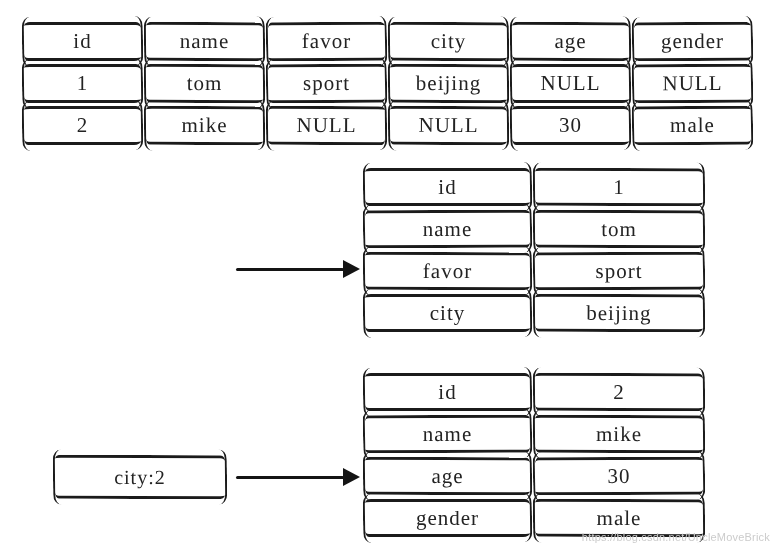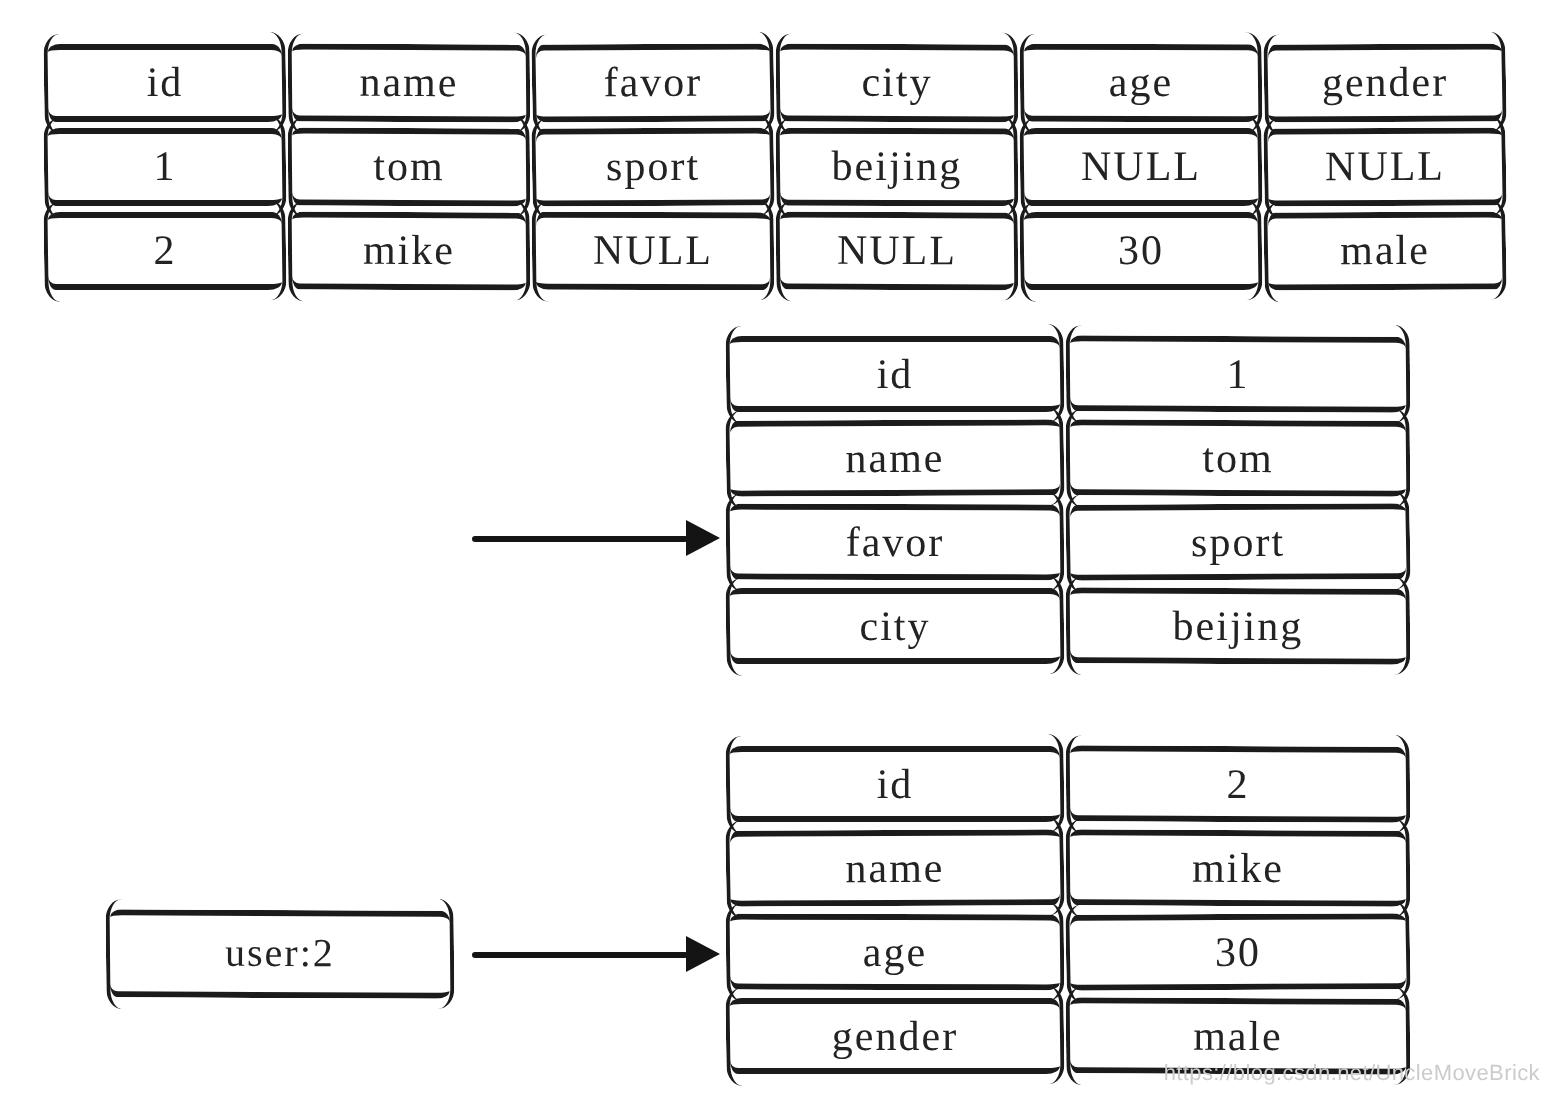--- a/index.html
+++ b/index.html
@@ -174,21 +174,21 @@
     <div class="cell">id</div>
     <div class="cell">1</div>
     <div class="cell">name</div>
     <div class="cell">tom</div>
     <div class="cell">favor</div>
     <div class="cell">sport</div>
     <div class="cell">city</div>
     <div class="cell">beijing</div>
   </div>
 
-  <div class="cell key-box k2">user:2</div>
+  <div class="cell key-box k2">city:2</div>
 
   <div class="arrow a2">
     <div class="arrow-line"></div>
     <div class="arrow-head"></div>
   </div>
 
   <div class="hash-grid h2">
     <div class="cell">id</div>
     <div class="cell">2</div>
     <div class="cell">name</div>

